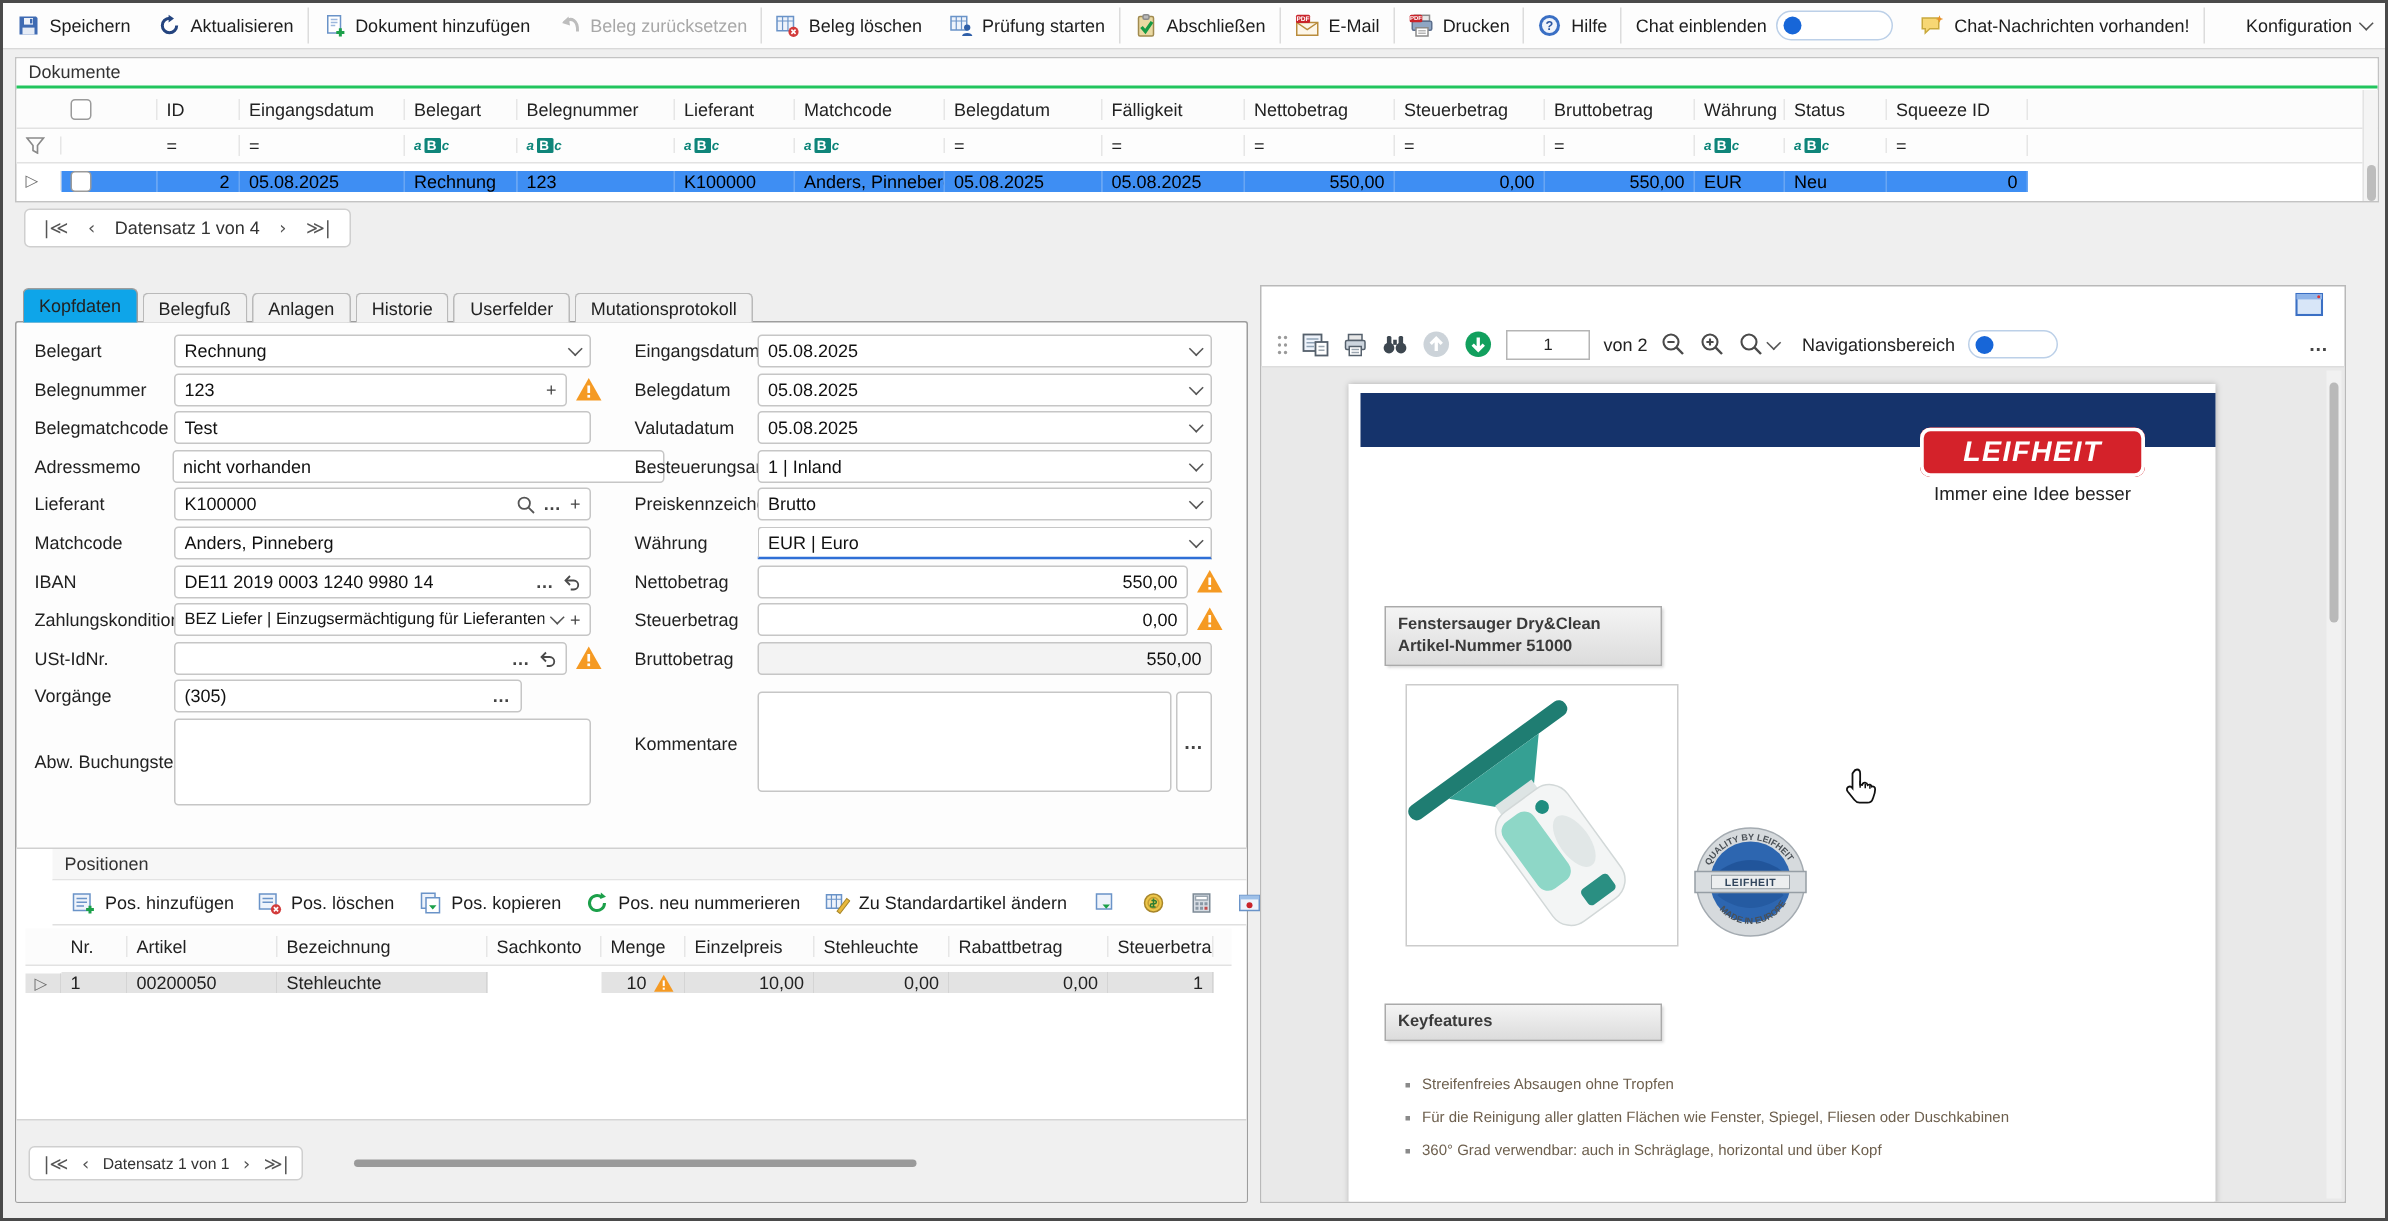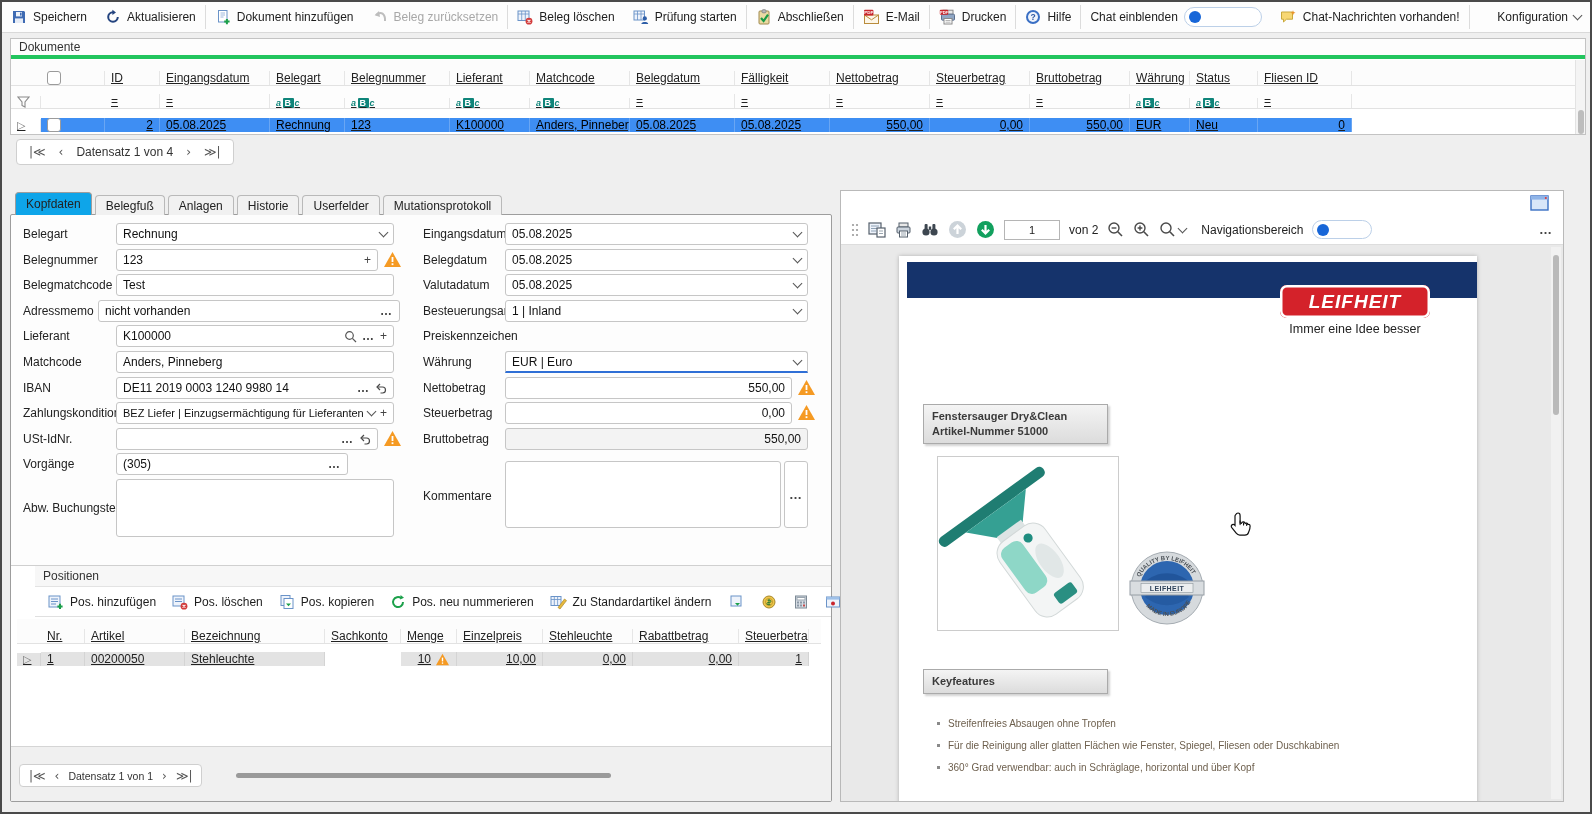--- a/index.html
+++ b/index.html
@@ -12,23 +12,23 @@
   .tb { display:flex; align-items:center; gap:6px; padding:0 9px; font-size:12px; color:#1d1d1d; cursor:default; white-space:nowrap; background:transparent; border:none; }
   .tb.disabled { color:#a8a8a8; }
   .tb-sep { width:1px; background:#dcdcdc; margin:3px 0; }
   .spacer { flex:1; }
   .switch { width:78px; height:20px; border:1px solid #bcd0e8; border-radius:10px; background:#fff; position:relative; }
   .switch .knob { position:absolute; left:4px; top:3px; width:12px; height:12px; border-radius:50%; background:#1766d8; }
   .chv { display:inline-block; width:7px; height:7px; border-right:1.5px solid #555; border-bottom:1.5px solid #555; transform:rotate(45deg); margin-top:-3px; }
 
   
   .doc-panel { position:absolute; left:8px; top:36px; width:1576px; height:97px; background:#fff; border:1px solid #c3c3c3; }
-  .panel-title { height:20px; display:flex; align-items:center; padding:0 8px; font-size:12px; color:#333; border-bottom:4px solid #22c55e; background:#fdfdfd; }
+  .panel-title { height:20px; display:flex; align-items:center; padding:0 8px; font-size:12px; color:#333; border-bottom:2px solid #22c55e; background:#fdfdfd; }
   .grid { position:absolute; left:0; top:21px; right:0; bottom:0; }
-  .g-row { display:flex; height:25px; align-items:flex-end;text-decoration:underline; }
+  .g-row { display:flex; height:25px; align-items:center; }
   .g-row.h { height:26px; background:#fcfcfc; border-bottom:1px solid #e2e2e2; }
   .g-row.f { height:23px; background:#fdfdfd; border-bottom:1px solid #e2e2e2; }
   .g-row.d { height:23px; }
   .cell { display:flex; align-items:center; padding:0 6px; border-right:1px solid #e6e6e6; overflow:hidden; white-space:nowrap; font-size:12px; }
   .num { justify-content:flex-end; }
   .sel { background:#3e8ef3; border-right-color:#69a6f3; color:#000; }
   .dc0{width:30px}.dc1{width:64px}.dc2{width:55px}.dc3{width:110px}.dc4{width:75px}.dc5{width:105px}
   .dc6{width:80px}.dc7{width:100px}.dc8{width:105px}.dc9{width:95px}.dc10{width:100px}.dc11{width:100px}
   .dc12{width:100px}.dc13{width:60px}.dc14{width:68px}.dc15{width:94px}
   .fill { flex:1; border-right:none; }
@@ -228,21 +228,21 @@
         <div class="cell dc5">Belegnummer</div>
         <div class="cell dc6">Lieferant</div>
         <div class="cell dc7">Matchcode</div>
         <div class="cell dc8">Belegdatum</div>
         <div class="cell dc9">Fälligkeit</div>
         <div class="cell dc10">Nettobetrag</div>
         <div class="cell dc11">Steuerbetrag</div>
         <div class="cell dc12">Bruttobetrag</div>
         <div class="cell dc13">Währung</div>
         <div class="cell dc14">Status</div>
-        <div class="cell dc15">Fliesen ID</div>
+        <div class="cell dc15">Squeeze ID</div>
         <div class="cell fill"></div>
       </div>
       <div class="g-row f">
         <div class="cell dc0">
           <svg width="13" height="12" viewBox="0 0 13 12">
               <path d="M1 1h11L8 6v5L5 9.4V6z" fill="none" stroke="#8a8a8a" stroke-width="1.1"></path>
             </svg>
         </div>
         <div class="cell dc1"></div>
         <div class="cell dc2">
@@ -379,21 +379,21 @@
           <rect x="8.6" y="6" width="1.8" height="5" fill="#fff"></rect>
           <rect x="8.6" y="12.3" width="1.8" height="1.8" fill="#fff"></rect>
         </svg>
 
       <div class="flabel" style="left:12px;top:59px">Belegmatchcode</div>
       <div class="inp" style="left:105px;top:59px;width:278px">
         <span class="val">Test</span>
       </div>
 
       <div class="flabel" style="left:12px;top:85px">Adressmemo</div>
-      <div class="inp" style="left:87px;top:85px;width:302px">
+      <div class="inp" style="left:104px;top:85px;width:328px">
         <span class="val">nicht vorhanden</span>
           <span class="ctrl ellip">…</span>
       </div>
 
       <div class="flabel" style="left:12px;top:110px">Lieferant</div>
       <div class="inp" style="left:105px;top:110px;width:278px">
         <span class="val">K100000</span>
         <span class="ctrl">
             <svg width="13" height="13" viewBox="0 0 13 13">
               <circle cx="5.5" cy="5.5" r="3.8" fill="none" stroke="#555" stroke-width="1.2"></circle>
@@ -482,20 +482,26 @@
 
       <div class="flabel" style="left:412px;top:85px">Besteuerungsart</div>
       <div class="inp" style="left:494px;top:85px;width:303px">
         <span class="val">1 | Inland</span>
           <span class="ctrl">
             <span class="chv"></span>
           </span>
       </div>
 
       <div class="flabel" style="left:412px;top:110px">Preiskennzeichen</div>
+      <div class="inp" style="left:494px;top:110px;width:303px">
+        <span class="val">Brutto</span>
+          <span class="ctrl">
+            <span class="chv"></span>
+          </span>
+      </div>
 
       <div class="flabel" style="left:412px;top:136px">Währung</div>
       <div class="inp focus" style="left:494px;top:136px;width:303px">
         <span class="val">EUR | Euro</span>
           <span class="ctrl">
             <span class="chv"></span>
           </span>
       </div>
 
       <div class="flabel" style="left:412px;top:162px">Nettobetrag</div>

